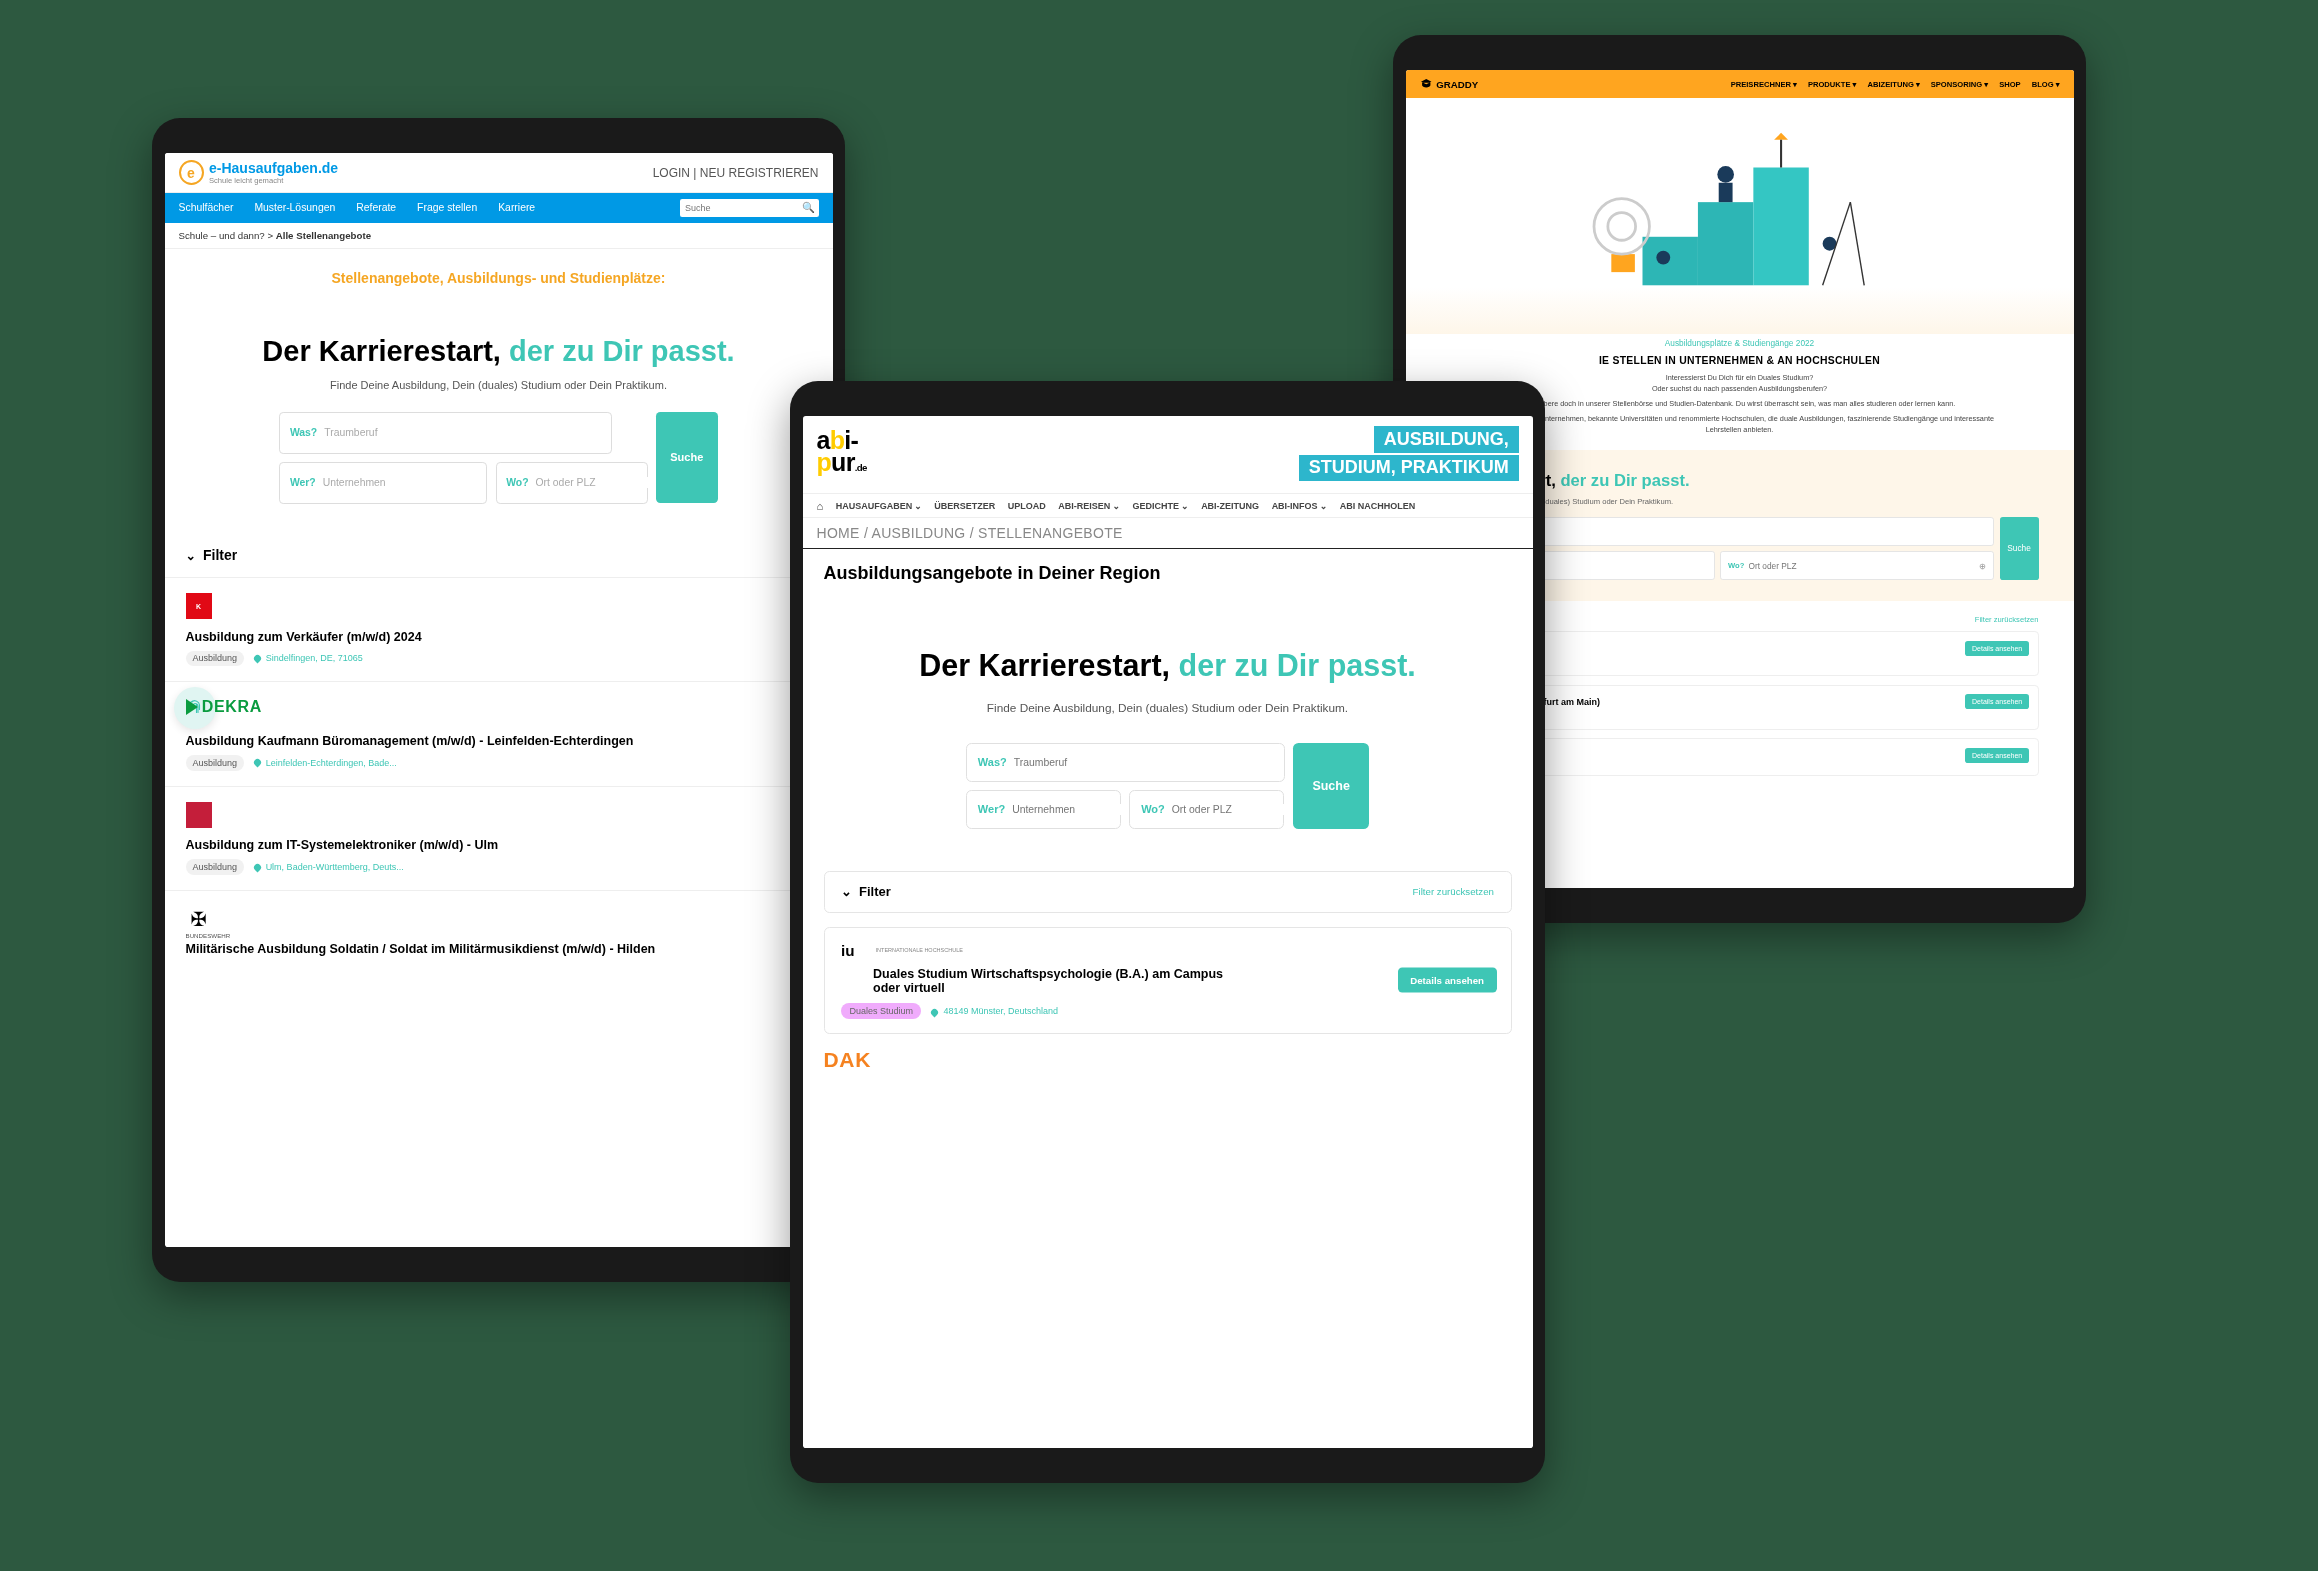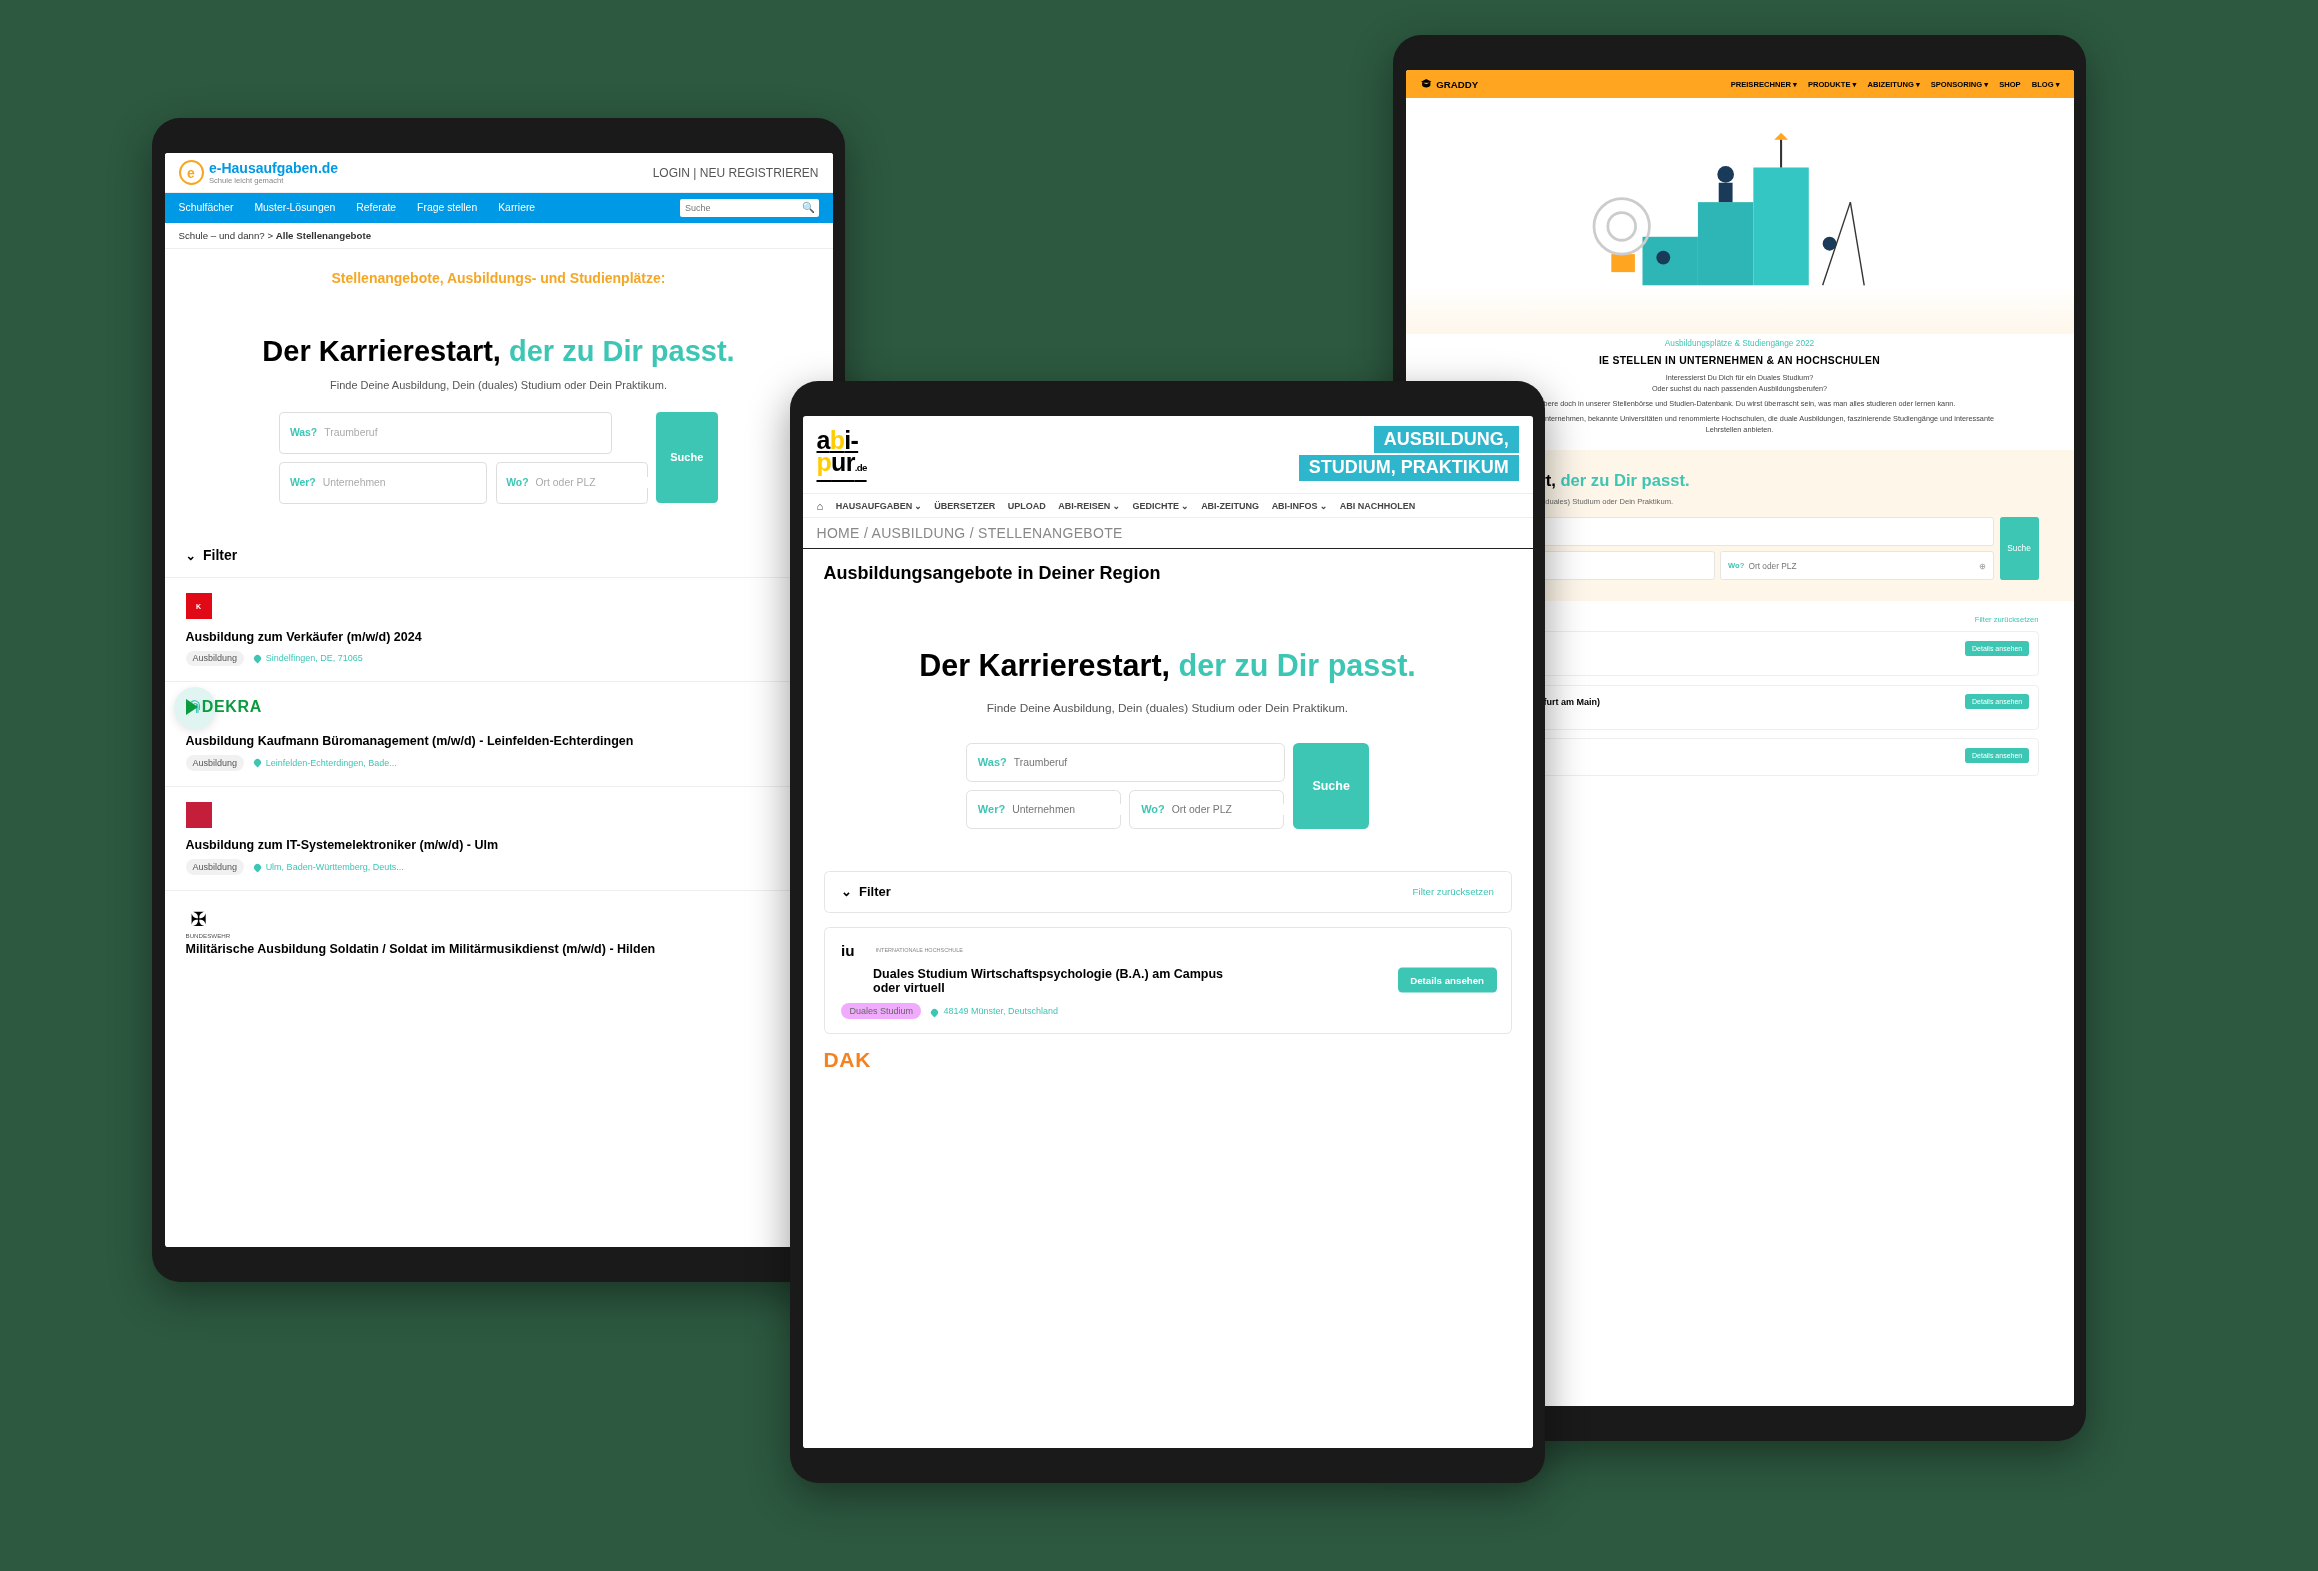--- a/index.html
+++ b/index.html
@@ -67,21 +67,21 @@
   .eh-tag { background:#f1f1f1; padding:2.8px 7px; border-radius:8.3px; color:#555; }
   .eh-loc { color:#3ec6b5; display:flex; align-items:center; gap:2.8px; }
   .eh-edge-btn { position:absolute; right:0; top:50%; transform:translateY(-50%); width:9.7px; height:42px; background:#3ec6b5; border-radius:2.8px 0 0 2.8px; }
   .logo-kaufland { width:26px; height:26px; background:#e10915; display:flex; align-items:center; justify-content:center; color:#fff; font-size:7px; font-weight:bold; }
   .logo-dekra { color:#0a9b3f; font-size:16px; font-weight:bold; letter-spacing:0.7px; display:flex; align-items:center; gap:4.2px; }
   .logo-dekra::before { content:''; display:inline-block; width:0; height:0; border-left:12.5px solid #0a9b3f; border-top:8.3px solid transparent; border-bottom:8.3px solid transparent; }
   .logo-red { width:26px; height:26px; background:#c41e3a; }
   .logo-bund { width:26px; height:26px; display:flex; align-items:center; justify-content:center; font-size:19.4px; }
 
   
-  .tablet-3 { left: 1393px; top: 35px; width: 693px; height: 1406px; z-index: 0; }
+  .tablet-3 { left: 1393px; top: 35px; width: 693px; height: 888px; z-index: 0; }
   .gr-top { background:#ffa51f; height:28px; display:flex; align-items:center; padding:0 14px; justify-content:space-between; }
   .gr-brand { display:flex; align-items:center; gap:4.2px; font-weight:bold; font-size:9.7px; }
   .gr-cap { width:12.5px; height:12.5px; }
   .gr-menu { display:flex; gap:11px; font-size:7.6px; font-weight:600; }
   .gr-menu span { display:flex; align-items:center; gap:2.1px; }
   .gr-illus { background:linear-gradient(#fff 0%, #fff 80%, #fef6e9 100%); height:236px; display:flex; align-items:center; justify-content:center; position:relative; }
   .gr-illus svg { width:333px; height:194px; }
   .gr-sub { color:#3ec6b5; text-align:center; font-size:8.3px; padding:4.2px 0; }
   .gr-h { text-align:center; font-size:10.4px; font-weight:bold; padding:2.8px 0 7px; letter-spacing:0.3px; }
   .gr-para { text-align:center; font-size:7.3px; color:#444; padding:0 69px; line-height:1.5; }
@@ -101,21 +101,21 @@
   .gr-reset-row { display:flex; justify-content:flex-end; padding:7px 0; }
   .gr-reset { color:#3ec6b5; font-size:7.6px; }
   .gr-card { border:0.7px solid #eee; border-radius:4.2px; padding:11px; margin-bottom:8.3px; position:relative; }
   .gr-card h4 { font-size:9px; font-weight:bold; margin-bottom:4.2px; }
   .gr-card-loc { color:#3ec6b5; font-size:7px; }
   .gr-details { position:absolute; right:8.3px; top:8.3px; background:#3ec6b5; color:#fff; font-size:7px; padding:4.2px 7px; border-radius:2.8px; }
 
   
   .tablet-2 { left: 790px; top: 381px; width: 755px; height: 1102px; z-index: 2; }
   .ap-header { display:flex; align-items:center; justify-content:space-between; padding:9.7px 14px; }
-  .ap-logo { font-size:25px; font-weight:900; letter-spacing:-0.7px;text-decoration:underline; }
+  .ap-logo { font-size:25px; font-weight:900; letter-spacing:-0.7px; }
   .ap-logo .b { color:#000; }
   .ap-logo .y { color:#ffcc00; }
   .ap-logo .de { font-size:9.7px; font-weight:600; }
   .ap-banner { text-align:right; }
   .ap-bline { background:#2db6cc; color:#fff; display:inline-block; padding:2.8px 9.7px; font-size:18px; font-weight:600; margin-bottom:2.1px; }
   .ap-nav { display:flex; align-items:center; gap:12.5px; padding:5.5px 14px; border-top:0.7px solid #eee; border-bottom:0.7px solid #eee; font-size:9px; font-weight:600; color:#444; flex-wrap:wrap; }
   .ap-nav .home { font-size:11px; }
   .ap-nav span { display:flex; align-items:center; gap:2.1px; }
   .ap-crumb { padding:7px 14px; font-size:14px; color:#888; border-bottom:1.4px solid #222; letter-spacing:0.3px; }
   .ap-h1 { padding:14px 21px; font-size:18px; font-weight:bold; }

